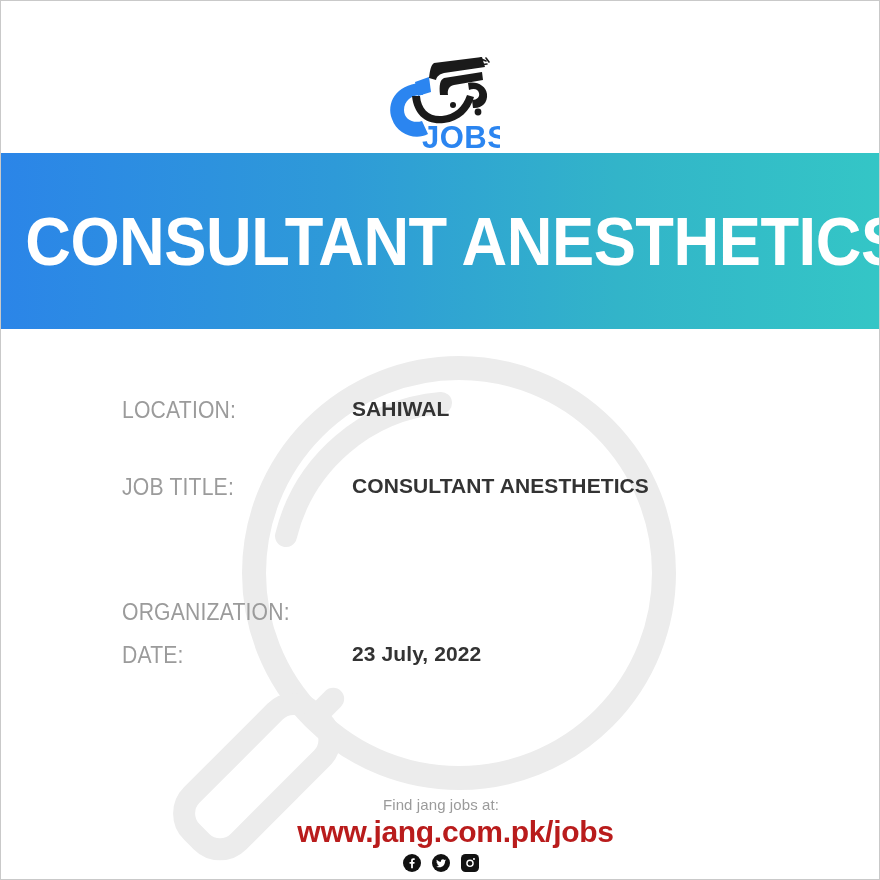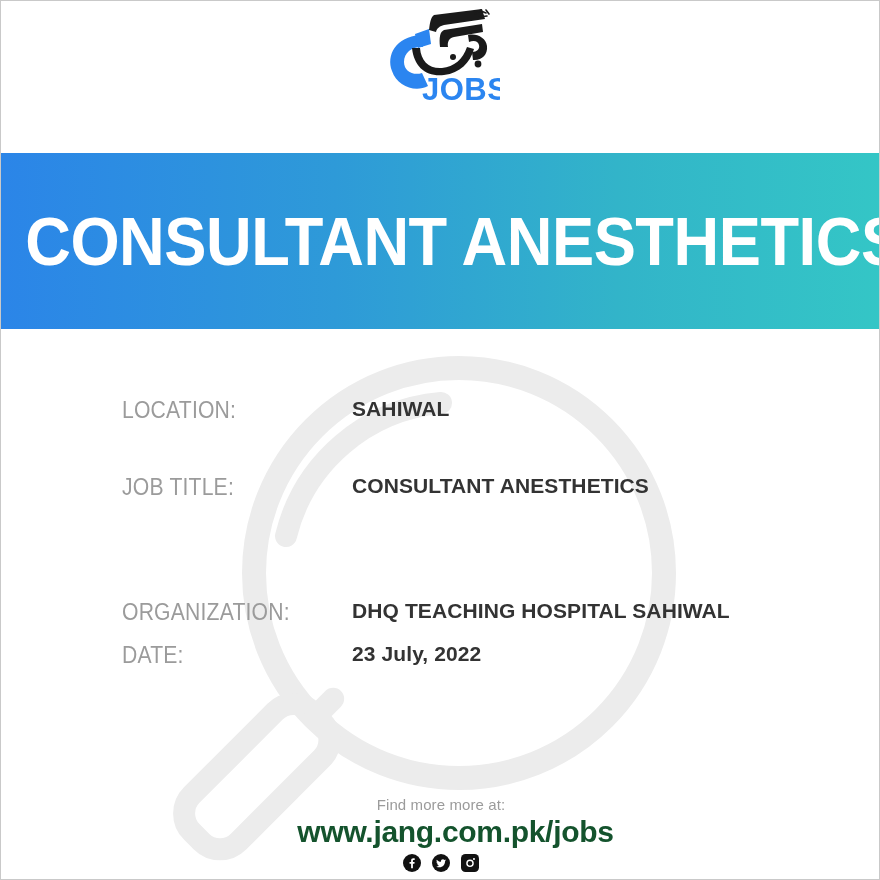--- a/index.html
+++ b/index.html
@@ -24,21 +24,21 @@
 
   
   .logo-header {
     position: absolute;
     left: 0;
     top: 0;
     width: 880px;
     height: 152px;
     background: #ffffff;
     display: flex;
-    align-items: flex-start;
+    align-items: flex-end;
     justify-content: center;
   }
   .logo-wrap {
     position: relative;
     width: 118px;
     height: 104px;
   }
   .logo-wrap svg {
     display: block;
     width: 118px;
@@ -143,21 +143,21 @@
   }
   .footer-caption {
     color: #9b9b9b;
     font-family: "Liberation Sans", sans-serif;
     font-weight: 400;
     font-size: 15px;
     line-height: 18px;
     letter-spacing: 0.1px;
   }
   .footer-url {
-    color: #14532d;
+    color: #b91c1c;
     font-family: "Liberation Sans", sans-serif;
     font-weight: 700;
     font-size: 30px;
     line-height: 34px;
     letter-spacing: -0.3px;
     margin-top: 1px;
     padding-left: 29px;
   }
   .social-row {
     margin-top: 5px;
@@ -224,32 +224,31 @@
       <span class="detail-value">SAHIWAL</span>
     </div>
 
     <div class="detail-row r1">
       <span class="detail-label">JOB TITLE:</span>
       <span class="detail-value">CONSULTANT ANESTHETICS</span>
     </div>
 
     <div class="detail-row r2">
       <span class="detail-label">ORGANIZATION:</span>
-      <span class="detail-value">DHQ TEACHING HOSPITAL SAHIWAL</span>
     </div>
 
     <div class="detail-row r3">
       <span class="detail-label">DATE:</span>
       <span class="detail-value">23 July, 2022</span>
     </div>
 
   </div>
 
   <div class="footer">
-    <div class="footer-caption">Find more more at:</div>
+    <div class="footer-caption">Find jang jobs at:</div>
     <div class="footer-url">www.jang.com.pk/jobs</div>
     <div class="social-row">
 
       <a class="social-icon" href="#" aria-label="Facebook">
         <svg class="social-icon" viewBox="0 0 24 24" xmlns="http://www.w3.org/2000/svg">
           <circle cx="12" cy="12" r="12" fill="#111111"></circle>
           <path d="M13.2 19v-6h2l.3-2.4h-2.3V9.1c0-.7.2-1.1 1.2-1.1h1.2V5.8c-.2 0-.9-.1-1.8-.1-1.8 0-3 1.1-3 3.1v1.8H8.7V13h2.1v6h2.4z" fill="#ffffff"></path>
         </svg>
       </a>
 

